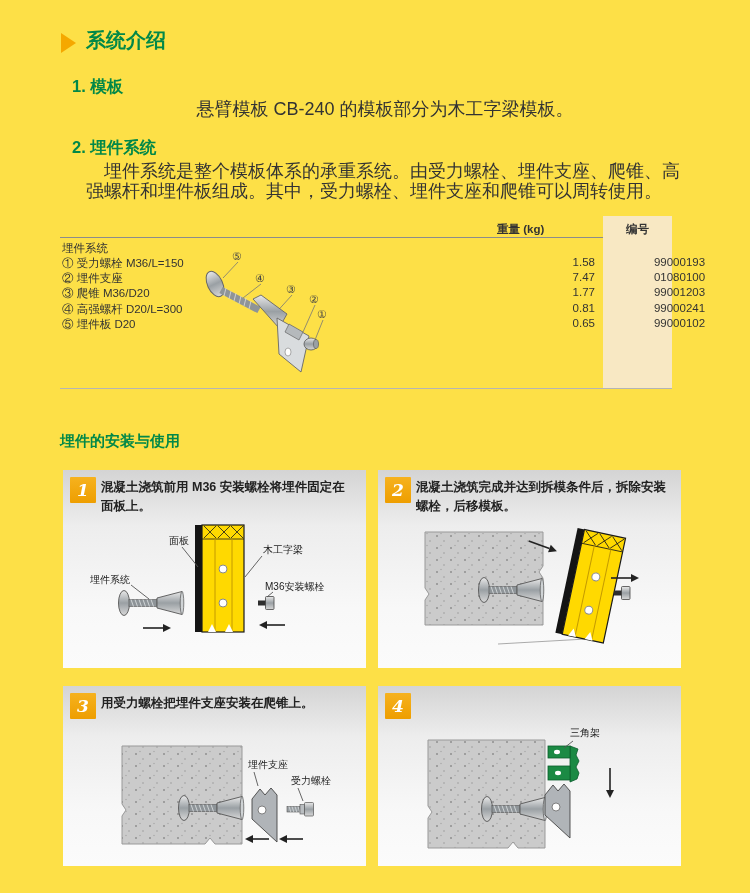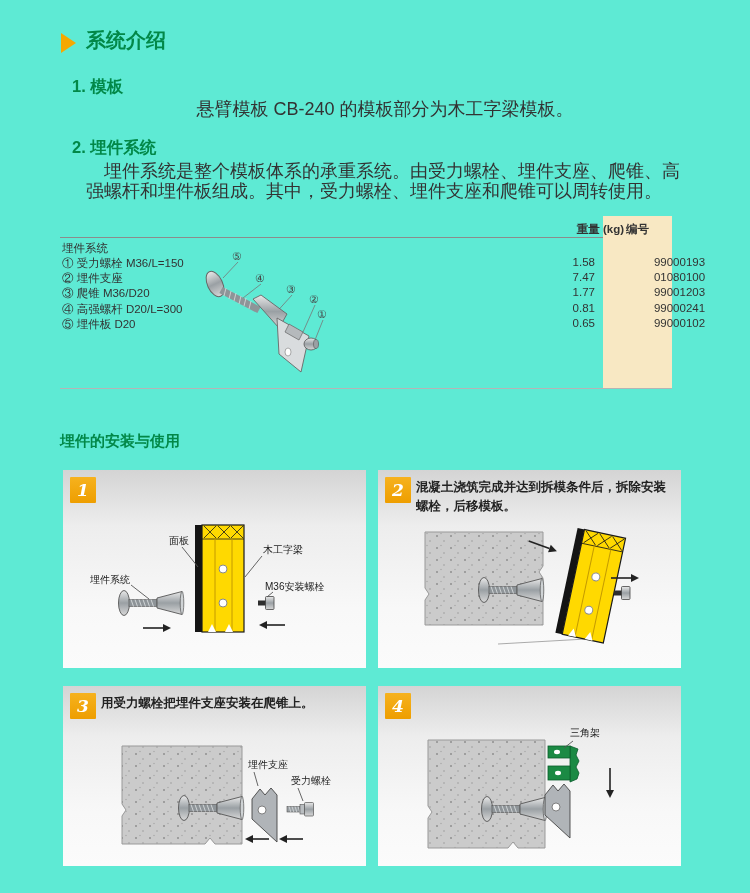--- a/index.html
+++ b/index.html
@@ -1,28 +1,28 @@
 <!DOCTYPE html>
 <html><head>
 <meta charset="utf-8">
 <style>
   html,body{margin:0;padding:0;background:#fff;}
-  .page{position:relative;width:750px;height:893px;background:#5eead4;overflow:hidden;
+  .page{position:relative;width:750px;height:893px;background:#fde047;overflow:hidden;
         font-family:"Liberation Sans",sans-serif;color:#333;}
   
   .tri{position:absolute;left:61px;top:33px;width:0;height:0;
        border-left:15px solid #f5a800;border-top:10px solid transparent;border-bottom:10px solid transparent;}
   .doc-title{position:absolute;left:86px;top:27px;font-size:20px;font-weight:bold;color:#028848;}
   .sec-title{position:absolute;font-size:16.5px;font-weight:bold;color:#028848;margin-left:12px;}
   .body-text{position:absolute;font-size:18px;line-height:20px;color:#333;text-align:center;}
   .sub-title{position:absolute;left:60px;top:432px;font-size:15px;font-weight:bold;color:#028848;}
   
   .code-col{position:absolute;left:603px;top:216px;width:69px;height:172px;background:#f8e8c3;}
   .th{position:absolute;top:222px;font-size:11.5px;font-weight:bold;color:#333;}
-  .th-weight{left:524px;width:100px;text-align:right;}
+  .th-weight{left:497px;width:100px;text-align:left;}
   .th-code{left:603px;width:69px;text-align:center;}
   .hrule{position:absolute;left:60px;top:237px;width:543px;height:1px;background:#8c8c8c;}
   .brule{position:absolute;left:60px;top:388px;width:612px;height:1px;background:#b5b5b5;}
   .tgroup{position:absolute;left:62px;top:241px;font-size:11.5px;color:#333;}
   .trow{position:absolute;left:0;width:628px;height:15px;font-size:11.5px;color:#333;}
   .trow .lab{position:absolute;left:62px;white-space:nowrap;}
   .trow .wgt{position:absolute;left:497px;width:98px;text-align:right;}
   .trow .cod{position:absolute;left:603px;width:69px;text-align:center;padding-left:42px;}
   .assembly{position:absolute;left:185px;top:248px;width:160px;height:140px;}
   .co{position:absolute;font-size:11px;color:#444;line-height:12px;}
@@ -153,20 +153,21 @@
       <span class="co" style="left:132px;top:60px">①</span>
     </div>
   </div>
 
   <div class="sub-title">埋件的安装与使用</div>
 
   <div class="panel" style="left:63px;top:470px;height:198px">
     <div class="badge">
       <span>1</span>
     </div>
+    <div class="step-text">混凝土浇筑前用 M36 安装螺栓将埋件固定在面板上。</div>
     <div class="illus" style="top:45px;height:153px">
       <svg width="303" height="153" viewBox="0 0 303 153">
         <use href="#beam" x="132" y="10"></use>
         <use href="#anchor" x="55" y="75"></use>
         <use href="#bolt" x="195" y="81"></use>
         <line x1="80" y1="113" x2="100" y2="113" stroke="#222" stroke-width="1.6"></line>
         <polygon points="100,109 108,113 100,117" fill="#222"></polygon>
         <line x1="222" y1="110" x2="204" y2="110" stroke="#222" stroke-width="1.6"></line>
         <polygon points="204,106 196,110 204,114" fill="#222"></polygon>
         <line x1="119" y1="32" x2="135" y2="52" stroke="#555" stroke-width="0.9"></line>

